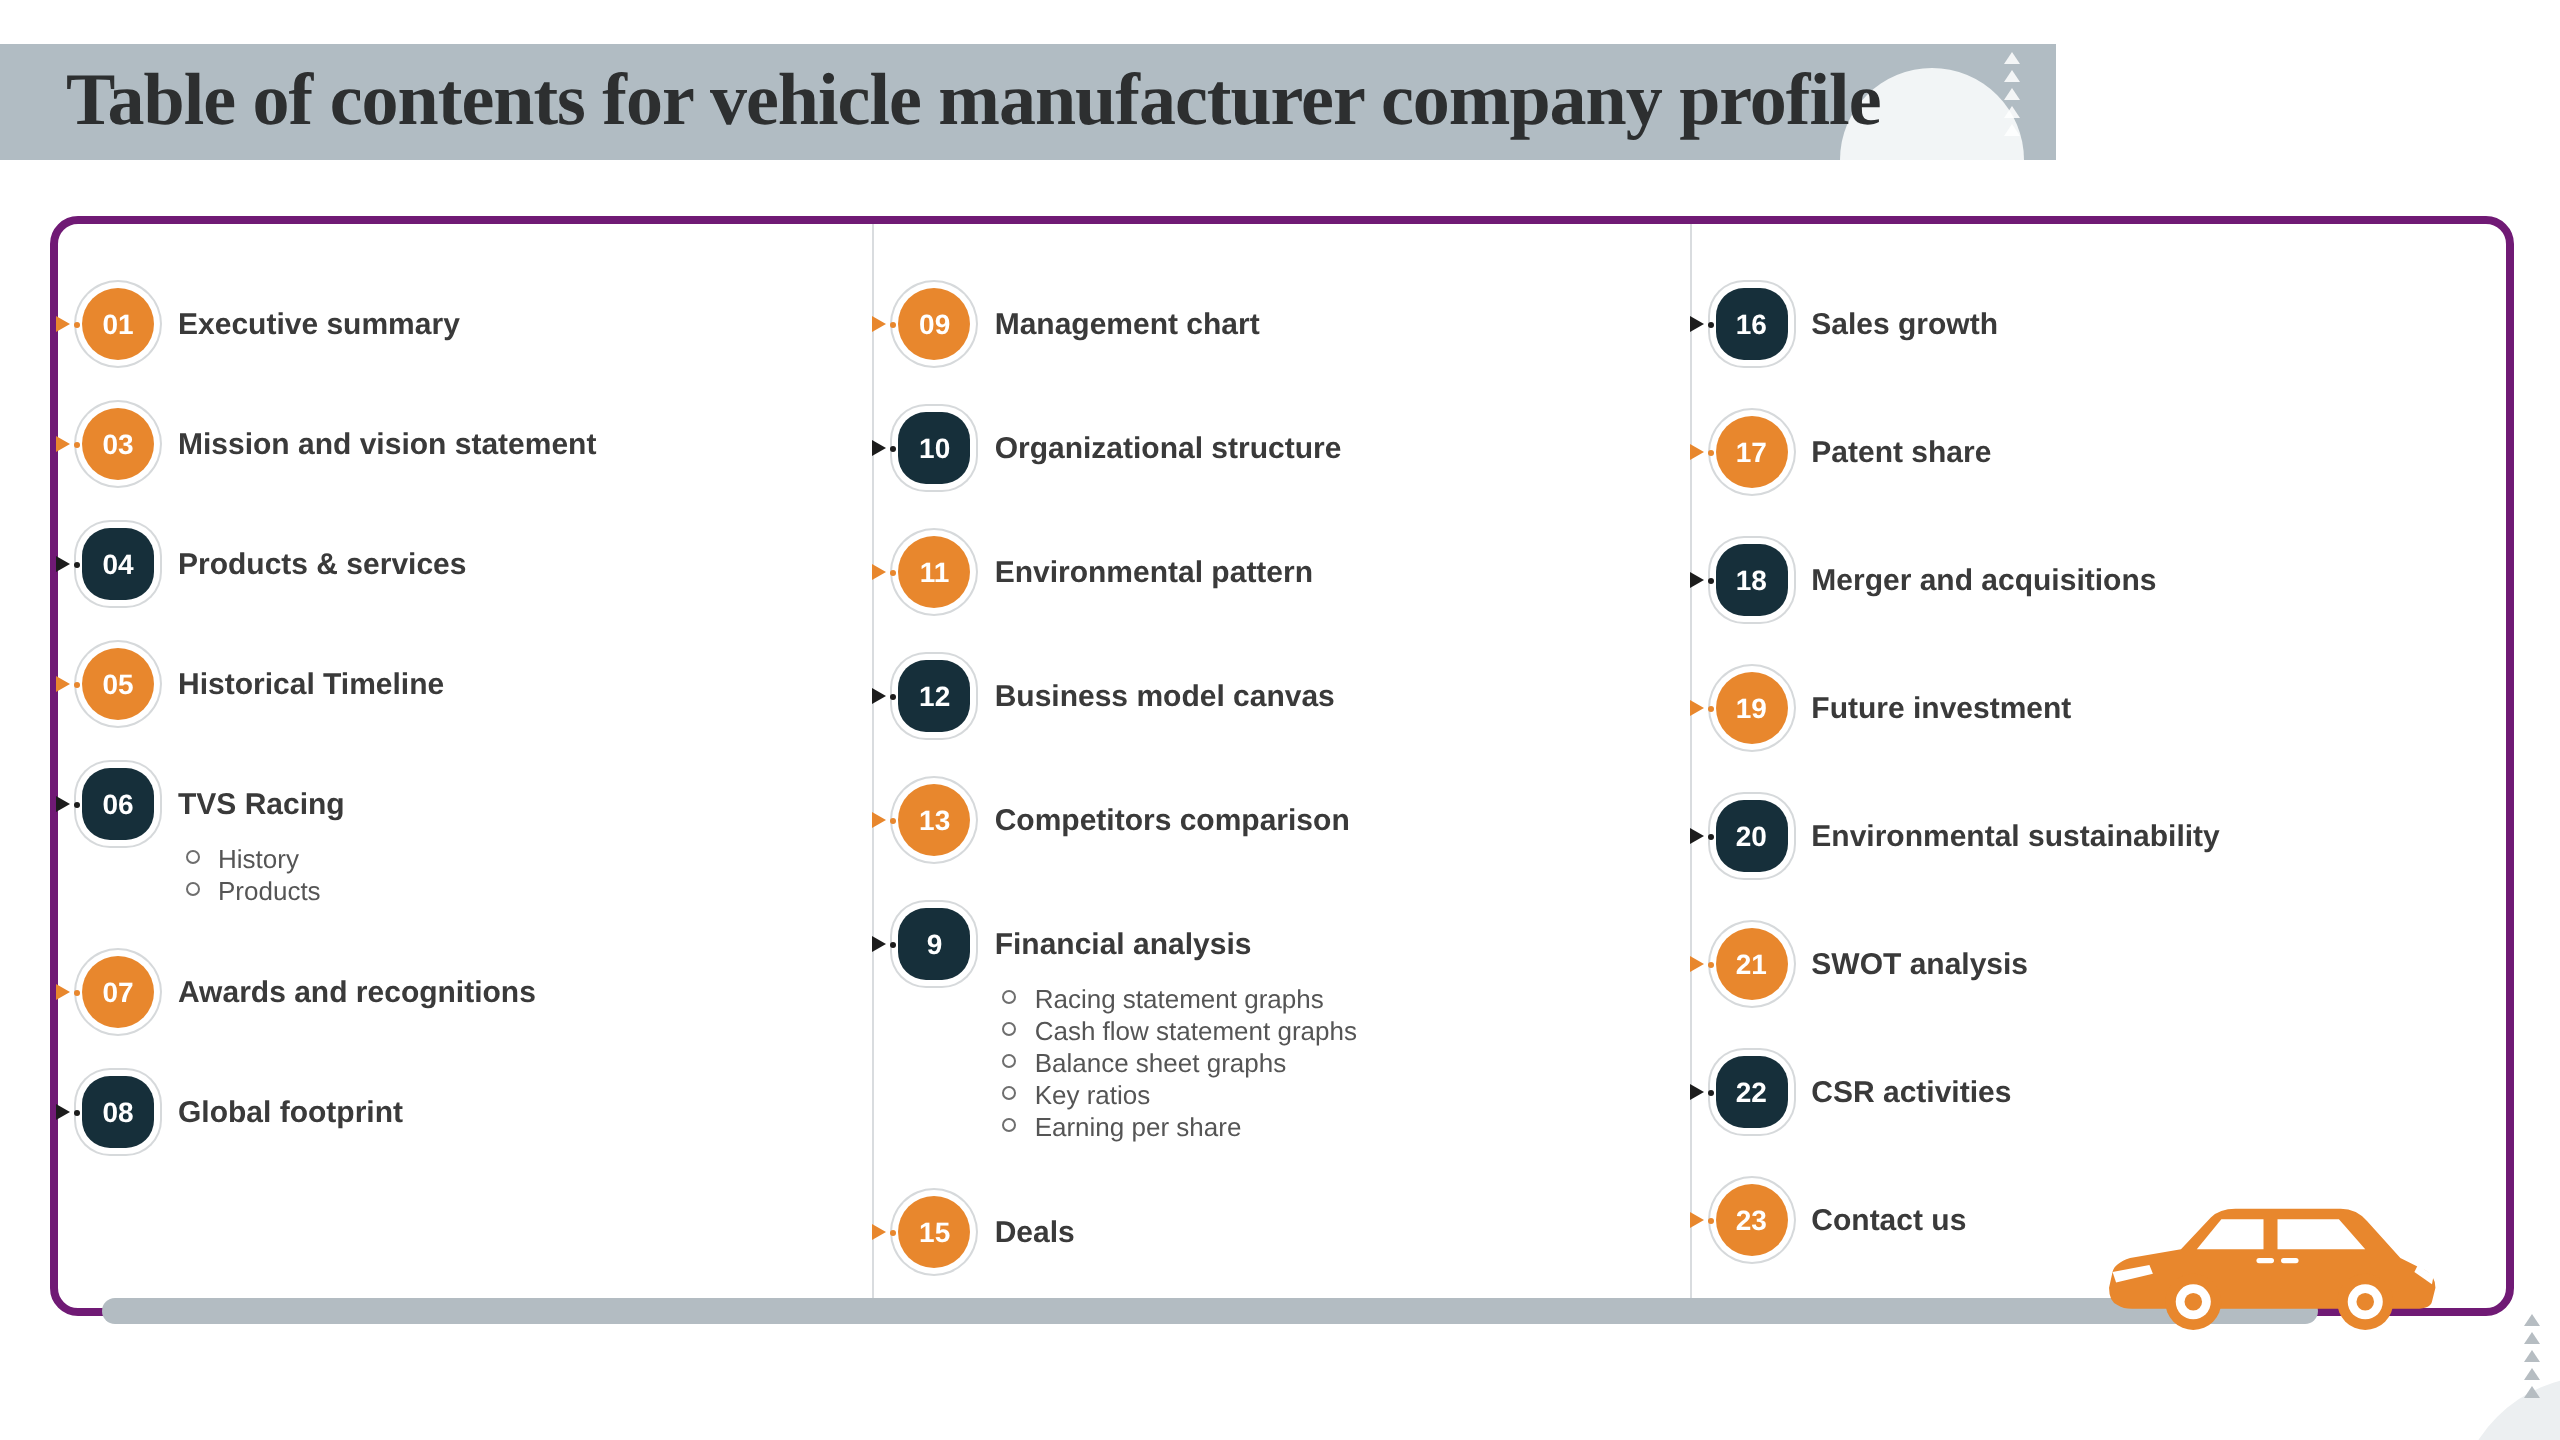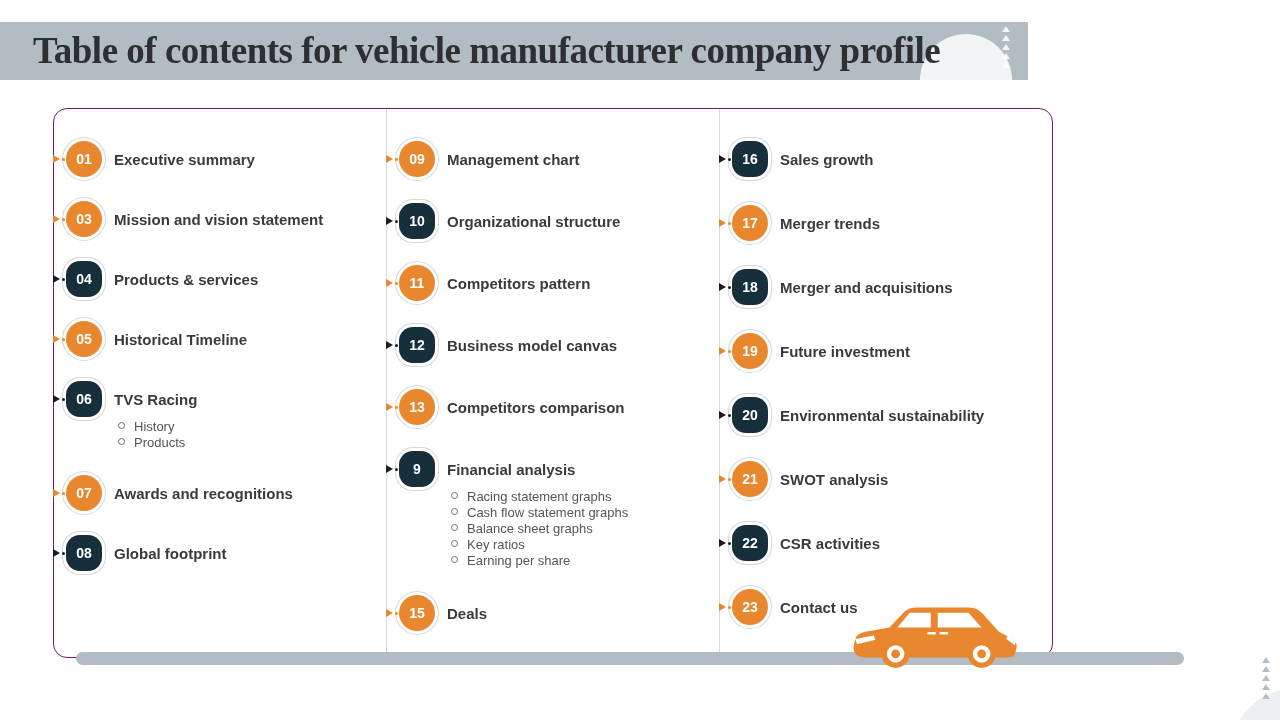--- a/index.html
+++ b/index.html
@@ -27,23 +27,23 @@
   .tri-stack .t {
     width:0; height:0;
     border-left:4px solid transparent; border-right:4px solid transparent;
     border-bottom:6px solid currentColor;
   }
   .tri-stack.top { right:18px; top:4px; color:rgba(255,255,255,0.85); }
   .tri-stack.bottom { left:1262px; top:657px; color:#b6bdc2; z-index:1; }
 
   
   .card {
-    position:absolute; left:25px; top:108px; width:1000px; height:550px;
-    border:1px solid #701a75; border-radius:14px;
-    display:flex; z-index:1;margin-left:28px;
+    position:absolute; left:25px; top:108px; width:1232px; height:550px;
+    border:4px solid #701a75; border-radius:14px;
+    display:flex; z-index:1;
   }
   .col { flex:1 1 0; padding:32px 0 0 12px; }
   .col.divided { border-right:1px solid #d9dcdf; }
 
   
   .row { margin-bottom:24px; }
   .col2 .row { margin-bottom:26px; }
   .col3 .row { margin-bottom:28px; }
   .row-main { position:relative; display:flex; align-items:center; height:36px; }
   .arrow {
@@ -227,21 +227,21 @@
 
   </div>
 
   <div class="row orange">
     <div class="row-main">
       <span class="arrow">
         <span class="tri"></span>
               <span class="dot"></span>
       </span>
       <span class="num">11</span>
-      <span class="label">Competitors pattern</span>
+      <span class="label">Environmental pattern</span>
     </div>
 
   </div>
 
   <div class="row navy">
     <div class="row-main">
       <span class="arrow">
         <span class="tri"></span>
               <span class="dot"></span>
       </span>
@@ -321,21 +321,21 @@
 
   </div>
 
   <div class="row orange">
     <div class="row-main">
       <span class="arrow">
         <span class="tri"></span>
               <span class="dot"></span>
       </span>
       <span class="num">17</span>
-      <span class="label">Merger trends</span>
+      <span class="label">Patent share</span>
     </div>
 
   </div>
 
   <div class="row navy">
     <div class="row-main">
       <span class="arrow">
         <span class="tri"></span>
               <span class="dot"></span>
       </span>

